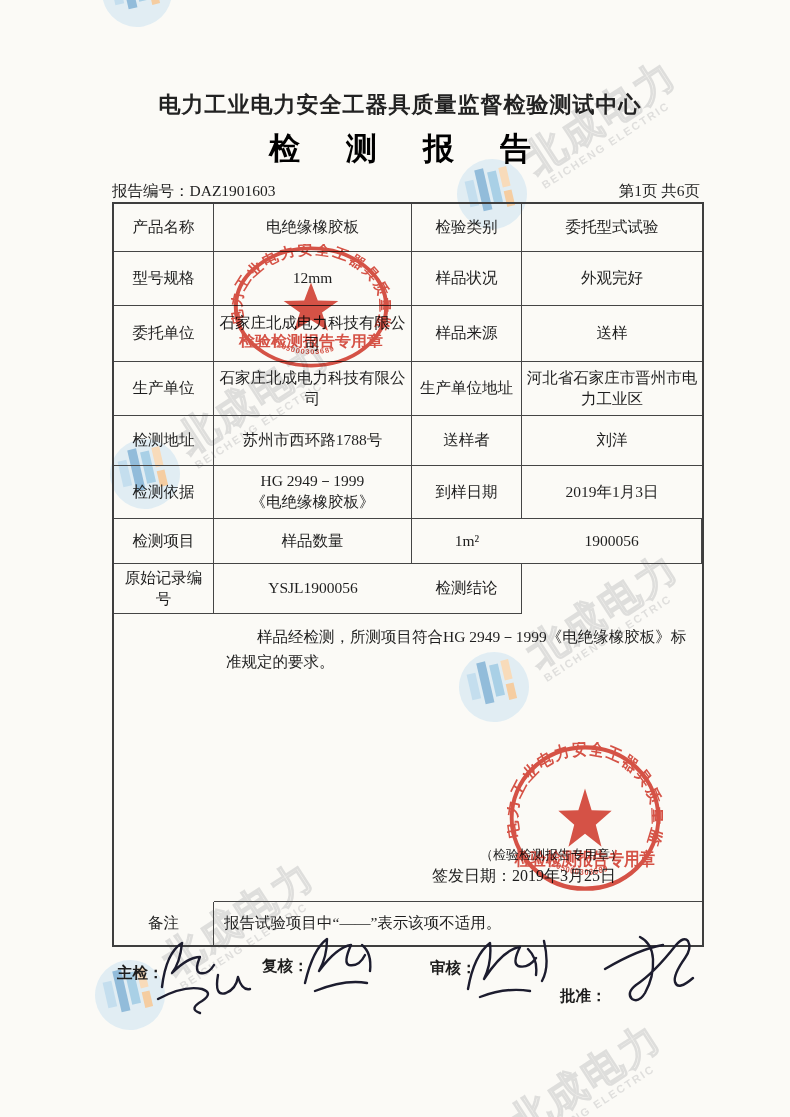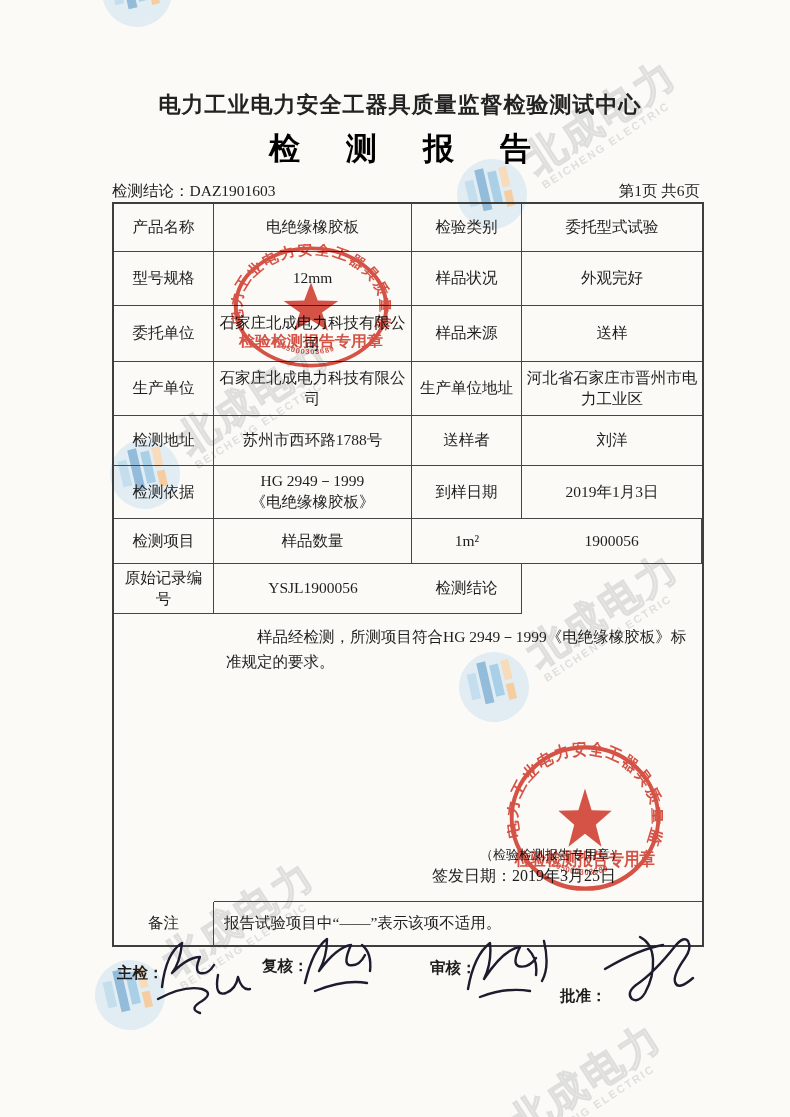--- a/index.html
+++ b/index.html
@@ -157,21 +157,21 @@
   </svg>
   <div class="wm-text">
     <div class="wm-cn">北成电力</div>
     <div class="wm-en">BEICHENG ELECTRIC</div>
   </div>
 </div>
 
 <div class="abs org-name">电力工业电力安全工器具质量监督检验测试中心</div>
 <div class="abs report-title">检测报告</div>
 <div class="abs report-no-line">
-  <span>检测结论：</span><span>DAZ1901603</span>
+  <span>报告编号：</span><span>DAZ1901603</span>
   <span class="page-info">第1页  共6页</span>
 </div>
 
 <div class="abs tbl">
 
   <div class="cell br bb">产品名称</div>
   <div class="cell br bb">电绝缘橡胶板</div>
   <div class="cell br bb">检验类别</div>
   <div class="cell bb">委托型式试验</div>
 

